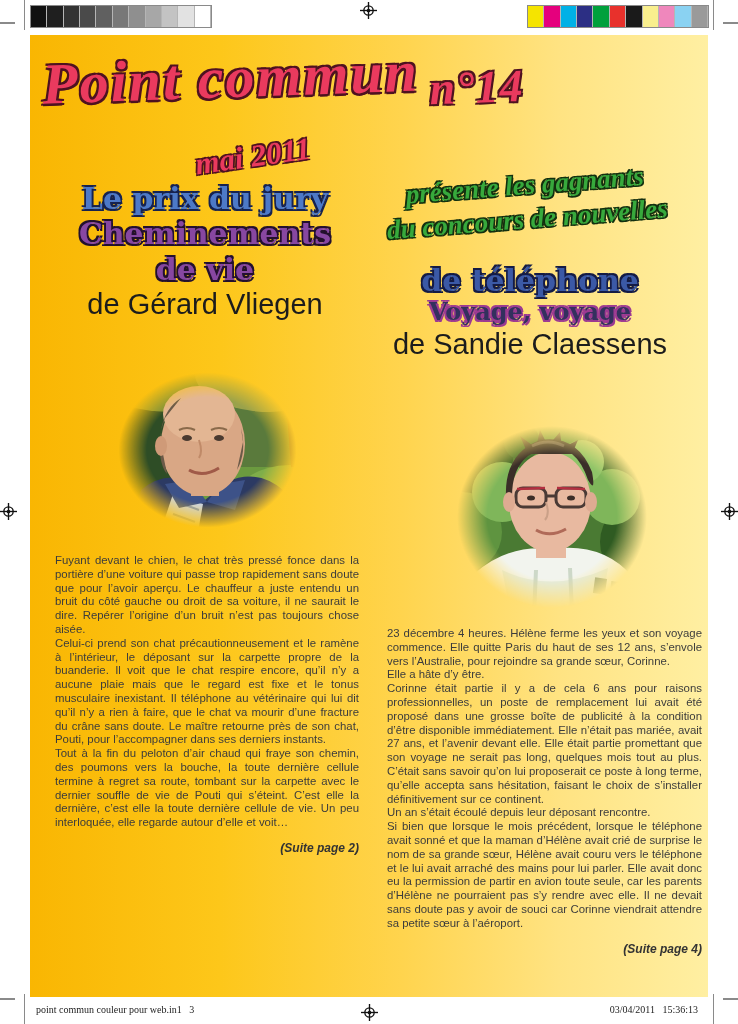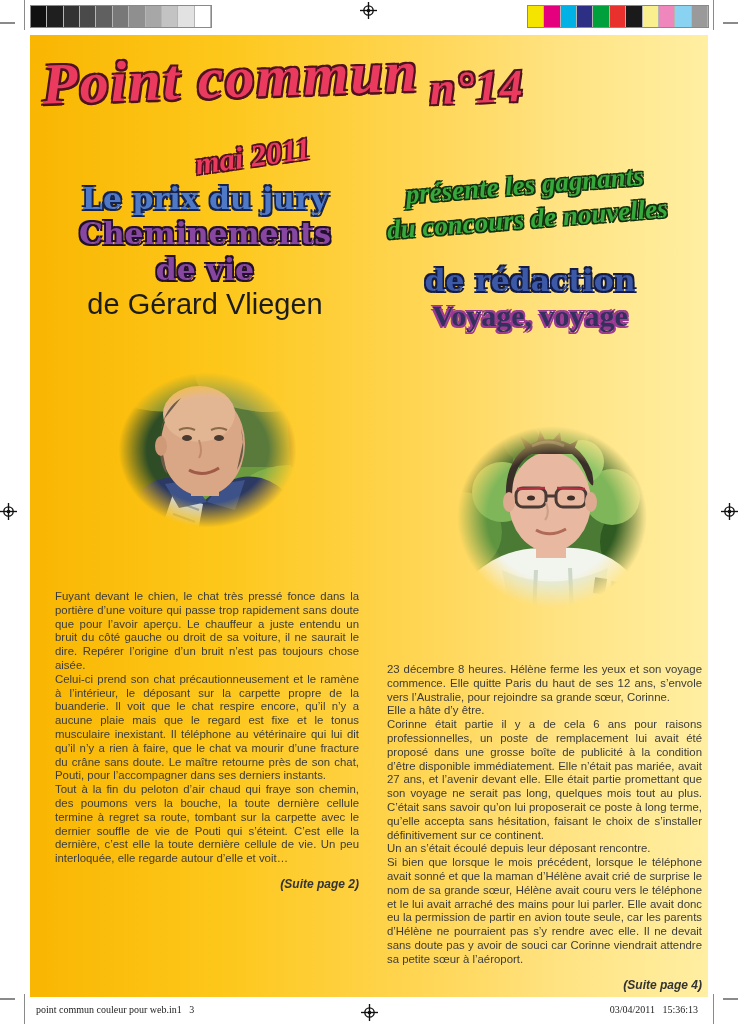--- a/index.html
+++ b/index.html
@@ -39,33 +39,33 @@
         text-shadow:1.7px 1.7px 0 #23102e,-1.7px 1.7px 0 #23102e,1.7px -1.7px 0 #23102e,-1.7px -1.7px 0 #23102e;text-align:center;}
   .author{font-family:Liberation Sans, sans-serif;font-weight:normal;font-size:29px;color:#1c1c1c;line-height:1.2;}
 
   .right-intro{position:absolute;left:318px;top:134px;width:356px;text-align:center;transform:rotate(-4.5deg);
         font-family:"Liberation Serif",serif;font-style:italic;font-weight:bold;font-size:27px;line-height:1.25;
         color:#37a93c;
         text-shadow:1.5px 1.5px 0 #13300f,-1.5px 1.5px 0 #13300f,1.5px -1.5px 0 #13300f,-1.5px -1.5px 0 #13300f;}
   .right-head{position:absolute;left:330px;top:228px;width:340px;text-align:center;line-height:1.18;}
   .hl-navy{font-size:30px;color:#3b59a6;
         text-shadow:1.7px 1.7px 0 #141b45,-1.7px 1.7px 0 #141b45,1.7px -1.7px 0 #141b45,-1.7px -1.7px 0 #141b45;}
-  .hl-voyage{font-size:30px;color:#33305e;
-        text-shadow:1.7px 1.7px 0 #9c3a92,-1.7px 1.7px 0 #9c3a92,1.7px -1.7px 0 #9c3a92,-1.7px -1.7px 0 #9c3a92;font-family:Liberation Serif, serif;}
+  .hl-voyage{font-size:24px;color:#33305e;
+        text-shadow:1.7px 1.7px 0 #9c3a92,-1.7px 1.7px 0 #9c3a92,1.7px -1.7px 0 #9c3a92,-1.7px -1.7px 0 #9c3a92;}
 
   
   .photo{position:absolute;
         -webkit-mask-image:radial-gradient(ellipse 52% 52% at 50% 50%,#000 52%,transparent 76%);
         mask-image:radial-gradient(ellipse 52% 52% at 50% 50%,#000 52%,transparent 76%);}
   .photo svg{display:block;}
   .photo-left{left:65px;top:317px;width:225px;height:196px;}
   .photo-right{left:402px;top:367px;width:240px;height:230px;}
 
   
-  .col{position:absolute;font-size:11.4px;line-height:13.8px;color:#3c3c3c;text-align:justify;margin-top:36px;}
+  .col{position:absolute;font-size:11.4px;line-height:13.8px;color:#3c3c3c;text-align:justify;}
   .col p{margin:0;}
   .col-left{left:25px;top:519px;width:304px;}
   .col-right{left:357px;top:592px;width:315px;}
   .suite{margin-top:12px !important;text-align:right;font-weight:bold;font-style:italic;font-size:12px;color:#333;}
 </style>
 </head>
 <body>
 
 <div id="canvas">
 
@@ -145,22 +145,23 @@
       <div class="slab hl-purple">Cheminements</div>
       <div class="slab hl-purple">de vie</div>
       <div class="author">de Gérard Vliegen</div>
     </div>
 
     <div class="right-intro">
       <div>présente les gagnants</div>
       <div>du concours de nouvelles</div>
     </div>
     <div class="right-head">
-      <div class="slab hl-navy">de rédaction</div>
+      <div class="slab hl-navy">de téléphone</div>
       <div class="slab hl-voyage">Voyage, voyage</div>
+      <div class="author">de Sandie Claessens</div>
     </div>
 
     <div class="photo photo-left">
       <svg width="225" height="196" viewBox="0 0 225 196">
         <rect width="225" height="196" fill="#5a7a3c"></rect>
         <ellipse cx="28" cy="95" rx="75" ry="100" fill="#2e4d26"></ellipse>
         <ellipse cx="80" cy="18" rx="95" ry="42" fill="#7a8f3a"></ellipse>
         <ellipse cx="175" cy="22" rx="75" ry="38" fill="#9aa24b"></ellipse>
         <rect x="90" y="115" width="135" height="81" fill="#6b9a3f"></rect>
         <ellipse cx="195" cy="155" rx="60" ry="42" fill="#7fae4a"></ellipse>
@@ -235,21 +236,21 @@
 
     <div class="col col-left">
     <p>Fuyant devant le chien, le chat très pressé fonce dans la portière d’une voiture qui passe trop rapidement sans doute que pour l’avoir aperçu. Le chauffeur a juste entendu un bruit du côté gauche ou droit de sa voiture, il ne saurait le dire. Repérer l’origine d’un bruit n’est pas toujours chose aisée.</p>
         <p>Celui-ci prend son chat précautionneusement et le ramène à l’intérieur, le déposant sur la carpette propre de la buanderie. Il voit que le chat respire encore, qu’il n’y a aucune plaie mais que le regard est fixe et le tonus musculaire inexistant. Il téléphone au vétérinaire qui lui dit qu’il n’y a rien à faire, que le chat va mourir d’une fracture du crâne sans doute.  Le maître retourne près de son chat, Pouti, pour l’accompagner dans ses derniers instants.</p>
         <p>Tout à la fin du peloton d’air chaud qui fraye son chemin, des poumons vers la bouche, la toute dernière cellule termine à regret sa route, tombant sur la carpette avec le dernier souffle de vie de Pouti qui s’éteint. C’est elle la dernière, c’est elle la toute dernière cellule de vie. Un peu interloquée, elle regarde autour d’elle et voit…</p>
         <p class="suite">(Suite page 2)</p>
       </div>
     <div class="col col-left" style="top:519px;"></div>
 
     <div class="col col-right">
-    <p>23 décembre 8 heures. Hélène ferme les yeux et son voyage commence. Elle quitte Paris du haut de ses 12 ans, s’envole vers l’Australie, pour rejoindre sa grande sœur, Corinne.</p>
+    <p>23 décembre 4 heures. Hélène ferme les yeux et son voyage commence. Elle quitte Paris du haut de ses 12 ans, s’envole vers l’Australie, pour rejoindre sa grande sœur, Corinne.</p>
         <p>Elle a hâte d’y être.</p>
         <p>Corinne était partie il y a de cela 6 ans pour raisons professionnelles, un poste de remplacement lui avait été proposé dans une grosse boîte de publicité à la condition d’être disponible immédiatement. Elle n’était pas mariée, avait 27 ans, et l’avenir devant elle. Elle était partie promettant que son voyage ne serait pas long, quelques mois tout au plus. C’était sans savoir qu’on lui proposerait ce poste à long terme, qu’elle accepta sans hésitation, faisant le choix de s’installer définitivement sur ce continent.</p>
         <p>Un an s’était écoulé depuis leur déposant rencontre.</p>
         <p>Si bien que lorsque le mois précédent, lorsque le téléphone avait sonné et que la maman d’Hélène avait crié de surprise le nom de sa grande sœur, Hélène avait couru vers le téléphone et le lui avait arraché des mains pour lui parler. Elle avait donc eu la permission de partir en avion toute seule, car les parents d’Hélène ne pourraient pas s’y rendre avec elle. Il ne devait sans doute pas y avoir de souci car Corinne viendrait attendre sa petite sœur à l’aéroport.</p>
         <p class="suite">(Suite page 4)</p>
       </div>
 
   </div>
 
 </div>

